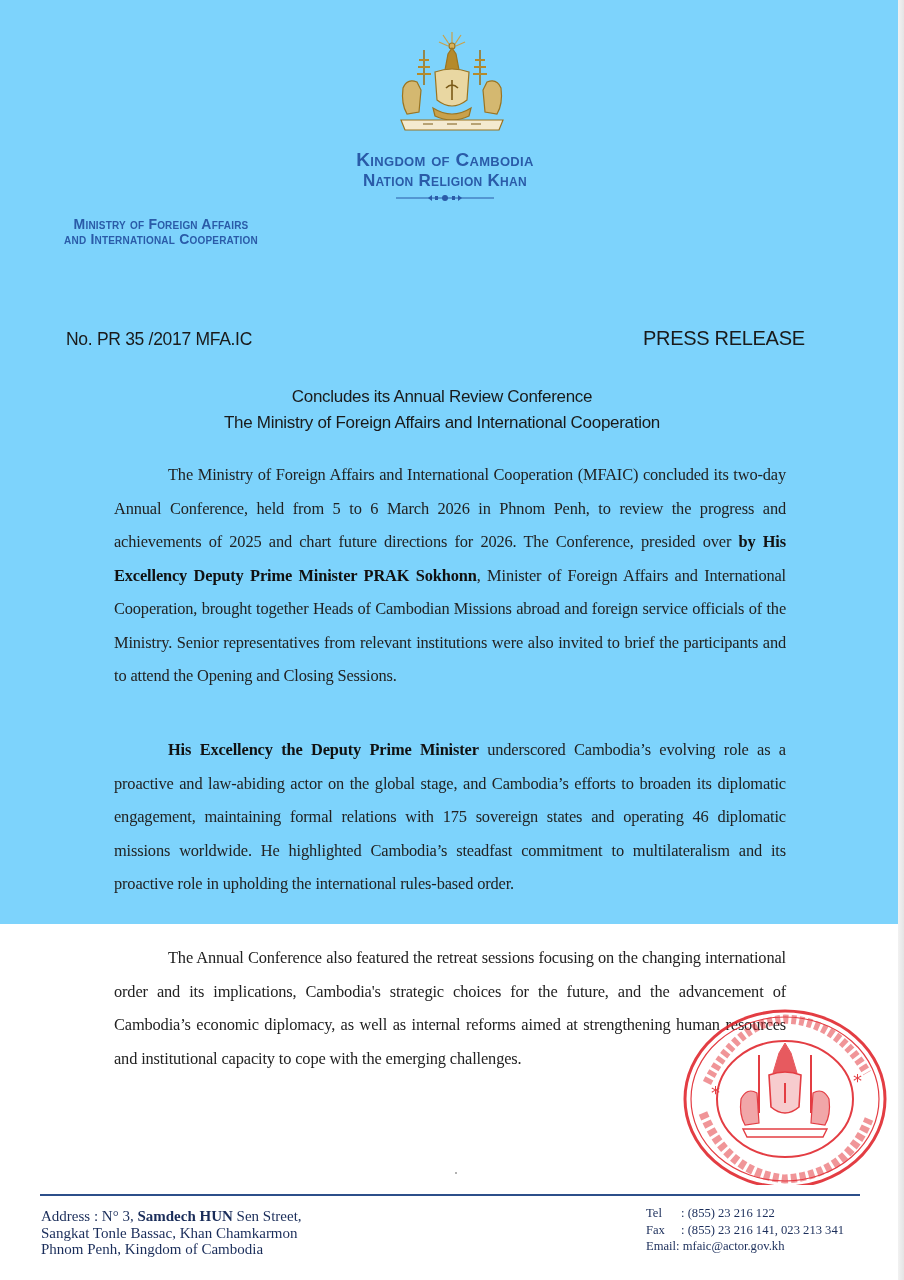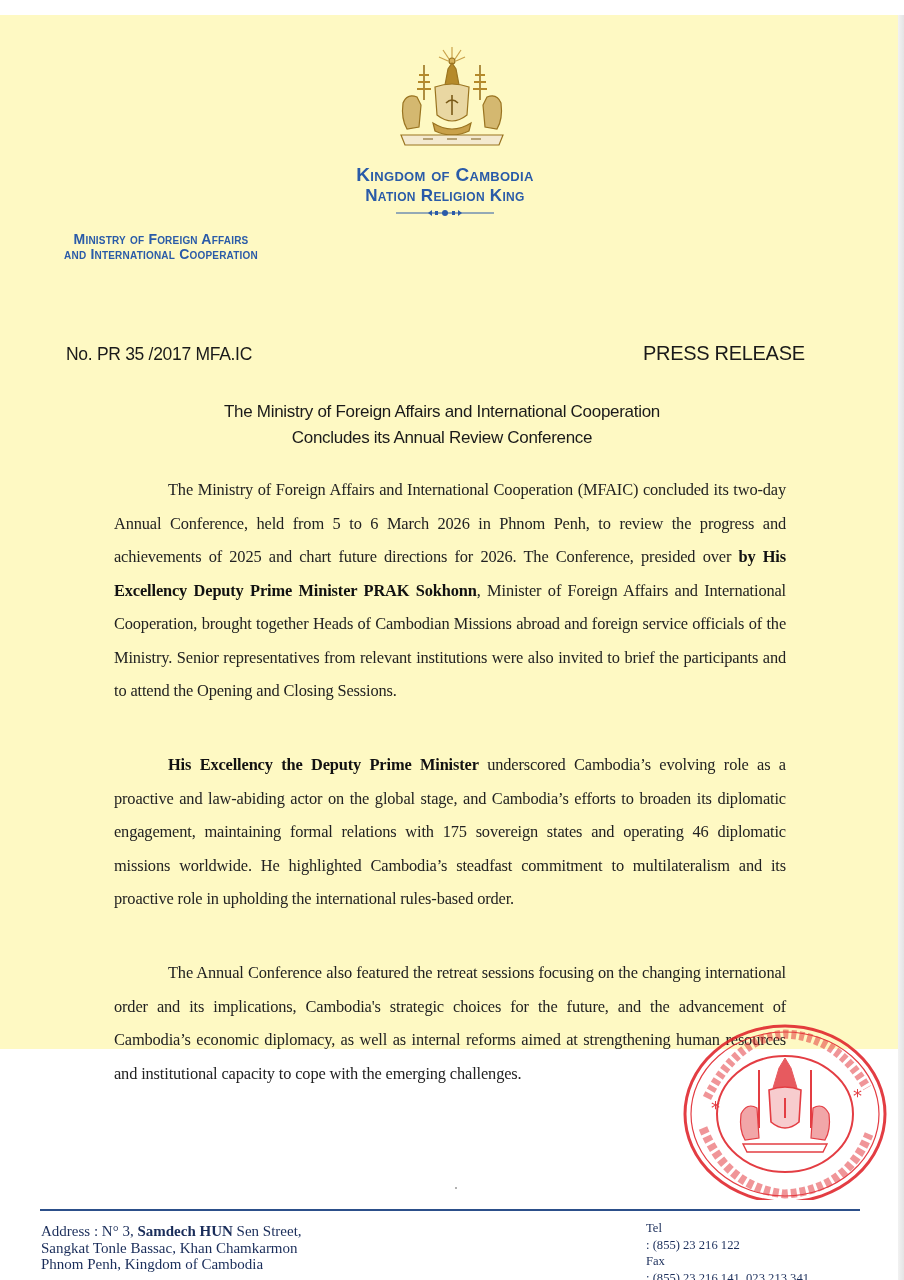--- a/index.html
+++ b/index.html
@@ -1,17 +1,17 @@
 <!DOCTYPE html>
 <html><head>
 <meta charset="utf-8">
 <style>
   html, body { margin: 0; padding: 0; background: #ffffff; }
   body { width: 904px; height: 1280px; position: relative; overflow: hidden; font-family: "Liberation Sans", sans-serif; color: #1a1a1a; }
-  .page { position: absolute; left: 0; top: 15px; width: 904px; height: 1034px; background: #fef9c3; }
+  .page { position: absolute; left: 0; top: 0; width: 904px; height: 924px; background: #7dd3fc; }
   .right-edge { position: absolute; right: 0; top: 0; width: 6px; height: 1280px; background: linear-gradient(90deg, #f2f2f2, #e4e4e4); }
 
   .emblem { position: absolute; left: 393px; top: 30px; width: 118px; height: 108px; }
   .kingdom { position: absolute; left: 300px; top: 150px; width: 290px; text-align: center; color: #2a5ba8; font-weight: bold; font-variant: small-caps; letter-spacing: 0.3px; }
   .kingdom .l1 { font-size: 19px; line-height: 20px; }
   .kingdom .l2 { font-size: 17px; line-height: 22px; }
   .ornament { position: absolute; left: 396px; top: 193px; width: 98px; height: 10px; }
 
   .ministry { position: absolute; left: 36px; top: 217px; width: 250px; text-align: center; color: #2a5ba8; font-weight: bold; font-variant: small-caps; font-size: 14px; line-height: 15px; letter-spacing: 0.2px; }
 
@@ -25,21 +25,21 @@
   .p1 { top: 458px; }
   .p2 { top: 733px; }
   .p3 { top: 941px; }
   .bold { font-weight: bold; color: #111; }
 
   .seal { position: absolute; left: 677px; top: 1003px; width: 222px; height: 182px; opacity: 0.88; }
 
   .footer-rule { position: absolute; left: 40px; top: 1194px; width: 820px; height: 2px; background: #2c4f8a; }
   .footer-left { position: absolute; left: 41px; top: 1208px; font-family: "Liberation Serif", serif; font-size: 15px; line-height: 16.5px; color: #1a2d5a; }
   .footer-right { position: absolute; left: 646px; top: 1205px; font-family: "Liberation Serif", serif; font-size: 12.6px; line-height: 16.5px; color: #1a2d5a; }
-  .footer-right .row { display: flex; flex-direction: column; }
+  .footer-right .row { display: flex; }
   .footer-right .lbl { width: 35px; display: inline-block; }
   .footer-right .lbl-wide { width: auto; }
   .dot { position: absolute; left: 455px; top: 1172px; width: 2px; height: 2px; background: #999; border-radius: 50%; }
 </style>
 </head>
 <body>
 
 <div class="page">
   <div class="right-edge"></div>
 
@@ -70,21 +70,21 @@
 
       <path d="M40 78 Q59 90 78 78 L76 86 Q59 94 42 86 Z" fill="#c9a14a"></path>
 
       <path d="M8 90 L110 90 L106 100 L12 100 Z" fill="#f4ead0"></path>
       <path d="M30 94 L40 94 M54 94 L64 94 M78 94 L88 94" stroke="#7a5a18"></path>
     </g>
   </svg>
 
   <div class="kingdom">
     <div class="l1">Kingdom of Cambodia</div>
-    <div class="l2">Nation Religion King</div>
+    <div class="l2">Nation Religion Khan</div>
   </div>
 
   <svg class="ornament" viewBox="0 0 98 10">
     <line x1="0" y1="5" x2="98" y2="5" stroke="#2a5ba8" stroke-width="1"></line>
     <g fill="#2a5ba8">
       <polygon points="32,5 36,2 36,8"></polygon>
         <rect x="39" y="3" width="3" height="4"></rect>
       <circle cx="49" cy="5" r="3"></circle>
         <rect x="56" y="3" width="3" height="4"></rect>
       <polygon points="66,5 62,2 62,8"></polygon>
@@ -93,22 +93,22 @@
 
   <div class="ministry">
     <div>Ministry of Foreign Affairs</div>
     <div>and International Cooperation</div>
   </div>
 
   <div class="ref-no">No. PR 35 /2017 MFA.IC</div>
   <div class="press">PRESS RELEASE</div>
 
   <div class="title">
+    <div>Concludes its Annual Review Conference</div>
     <div>The Ministry of Foreign Affairs and International Cooperation</div>
-    <div>Concludes its Annual Review Conference</div>
   </div>
 
   <div class="body-text p1">
     <p><span>The Ministry of Foreign Affairs and International Cooperation (MFAIC) concluded its two-day Annual Conference, held from 5 to 6 March 2026 in Phnom Penh, to review the progress and achievements of 2025 and chart future directions for 2026. The Conference, presided over </span><span class="bold">by His Excellency Deputy Prime Minister PRAK Sokhonn</span><span>, Minister of Foreign Affairs and International Cooperation, brought together Heads of Cambodian Missions abroad and foreign service officials of the Ministry. Senior representatives from relevant institutions were also invited to brief the participants and to attend the Opening and Closing Sessions.</span></p>
   </div>
 
   <div class="body-text p2">
     <p><span class="bold">His Excellency the Deputy Prime Minister</span><span> underscored Cambodia’s evolving role as a proactive and law-abiding actor on the global stage, and Cambodia’s efforts to broaden its diplomatic engagement, maintaining formal relations with 175 sovereign states and operating 46 diplomatic missions worldwide. He highlighted Cambodia’s steadfast commitment to multilateralism and its proactive role in upholding the international rules-based order.</span></p>
   </div>
 

